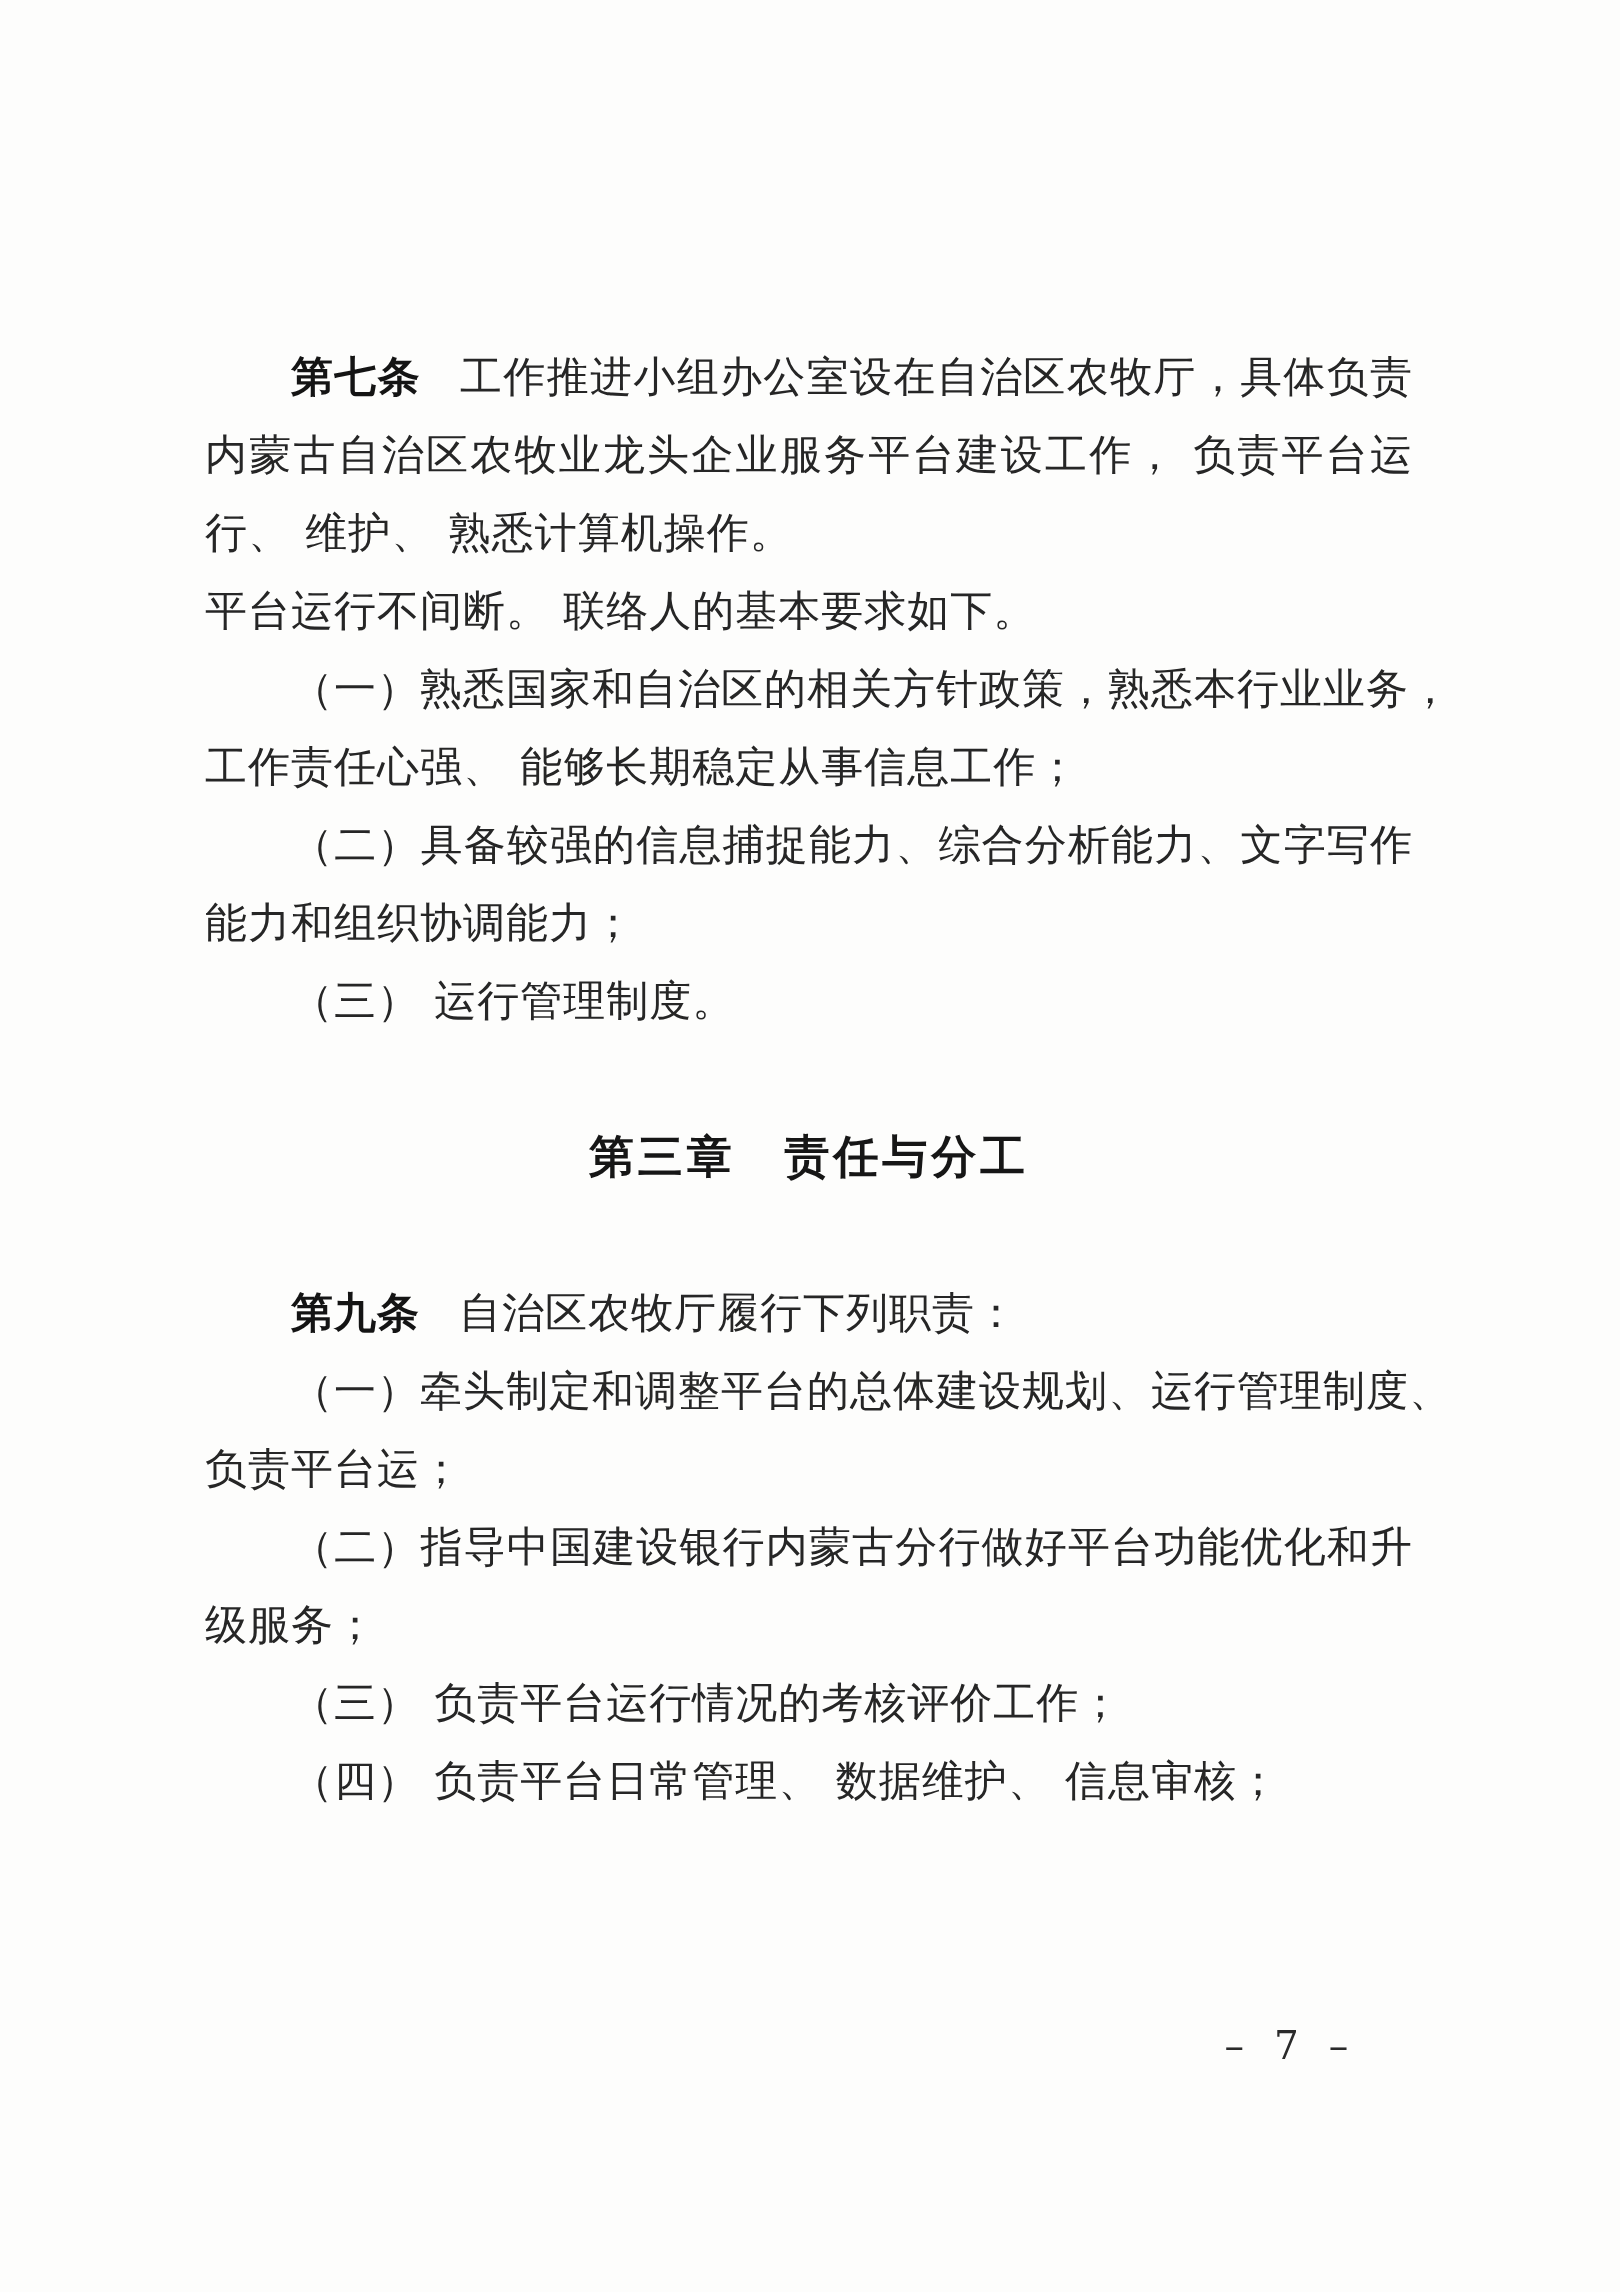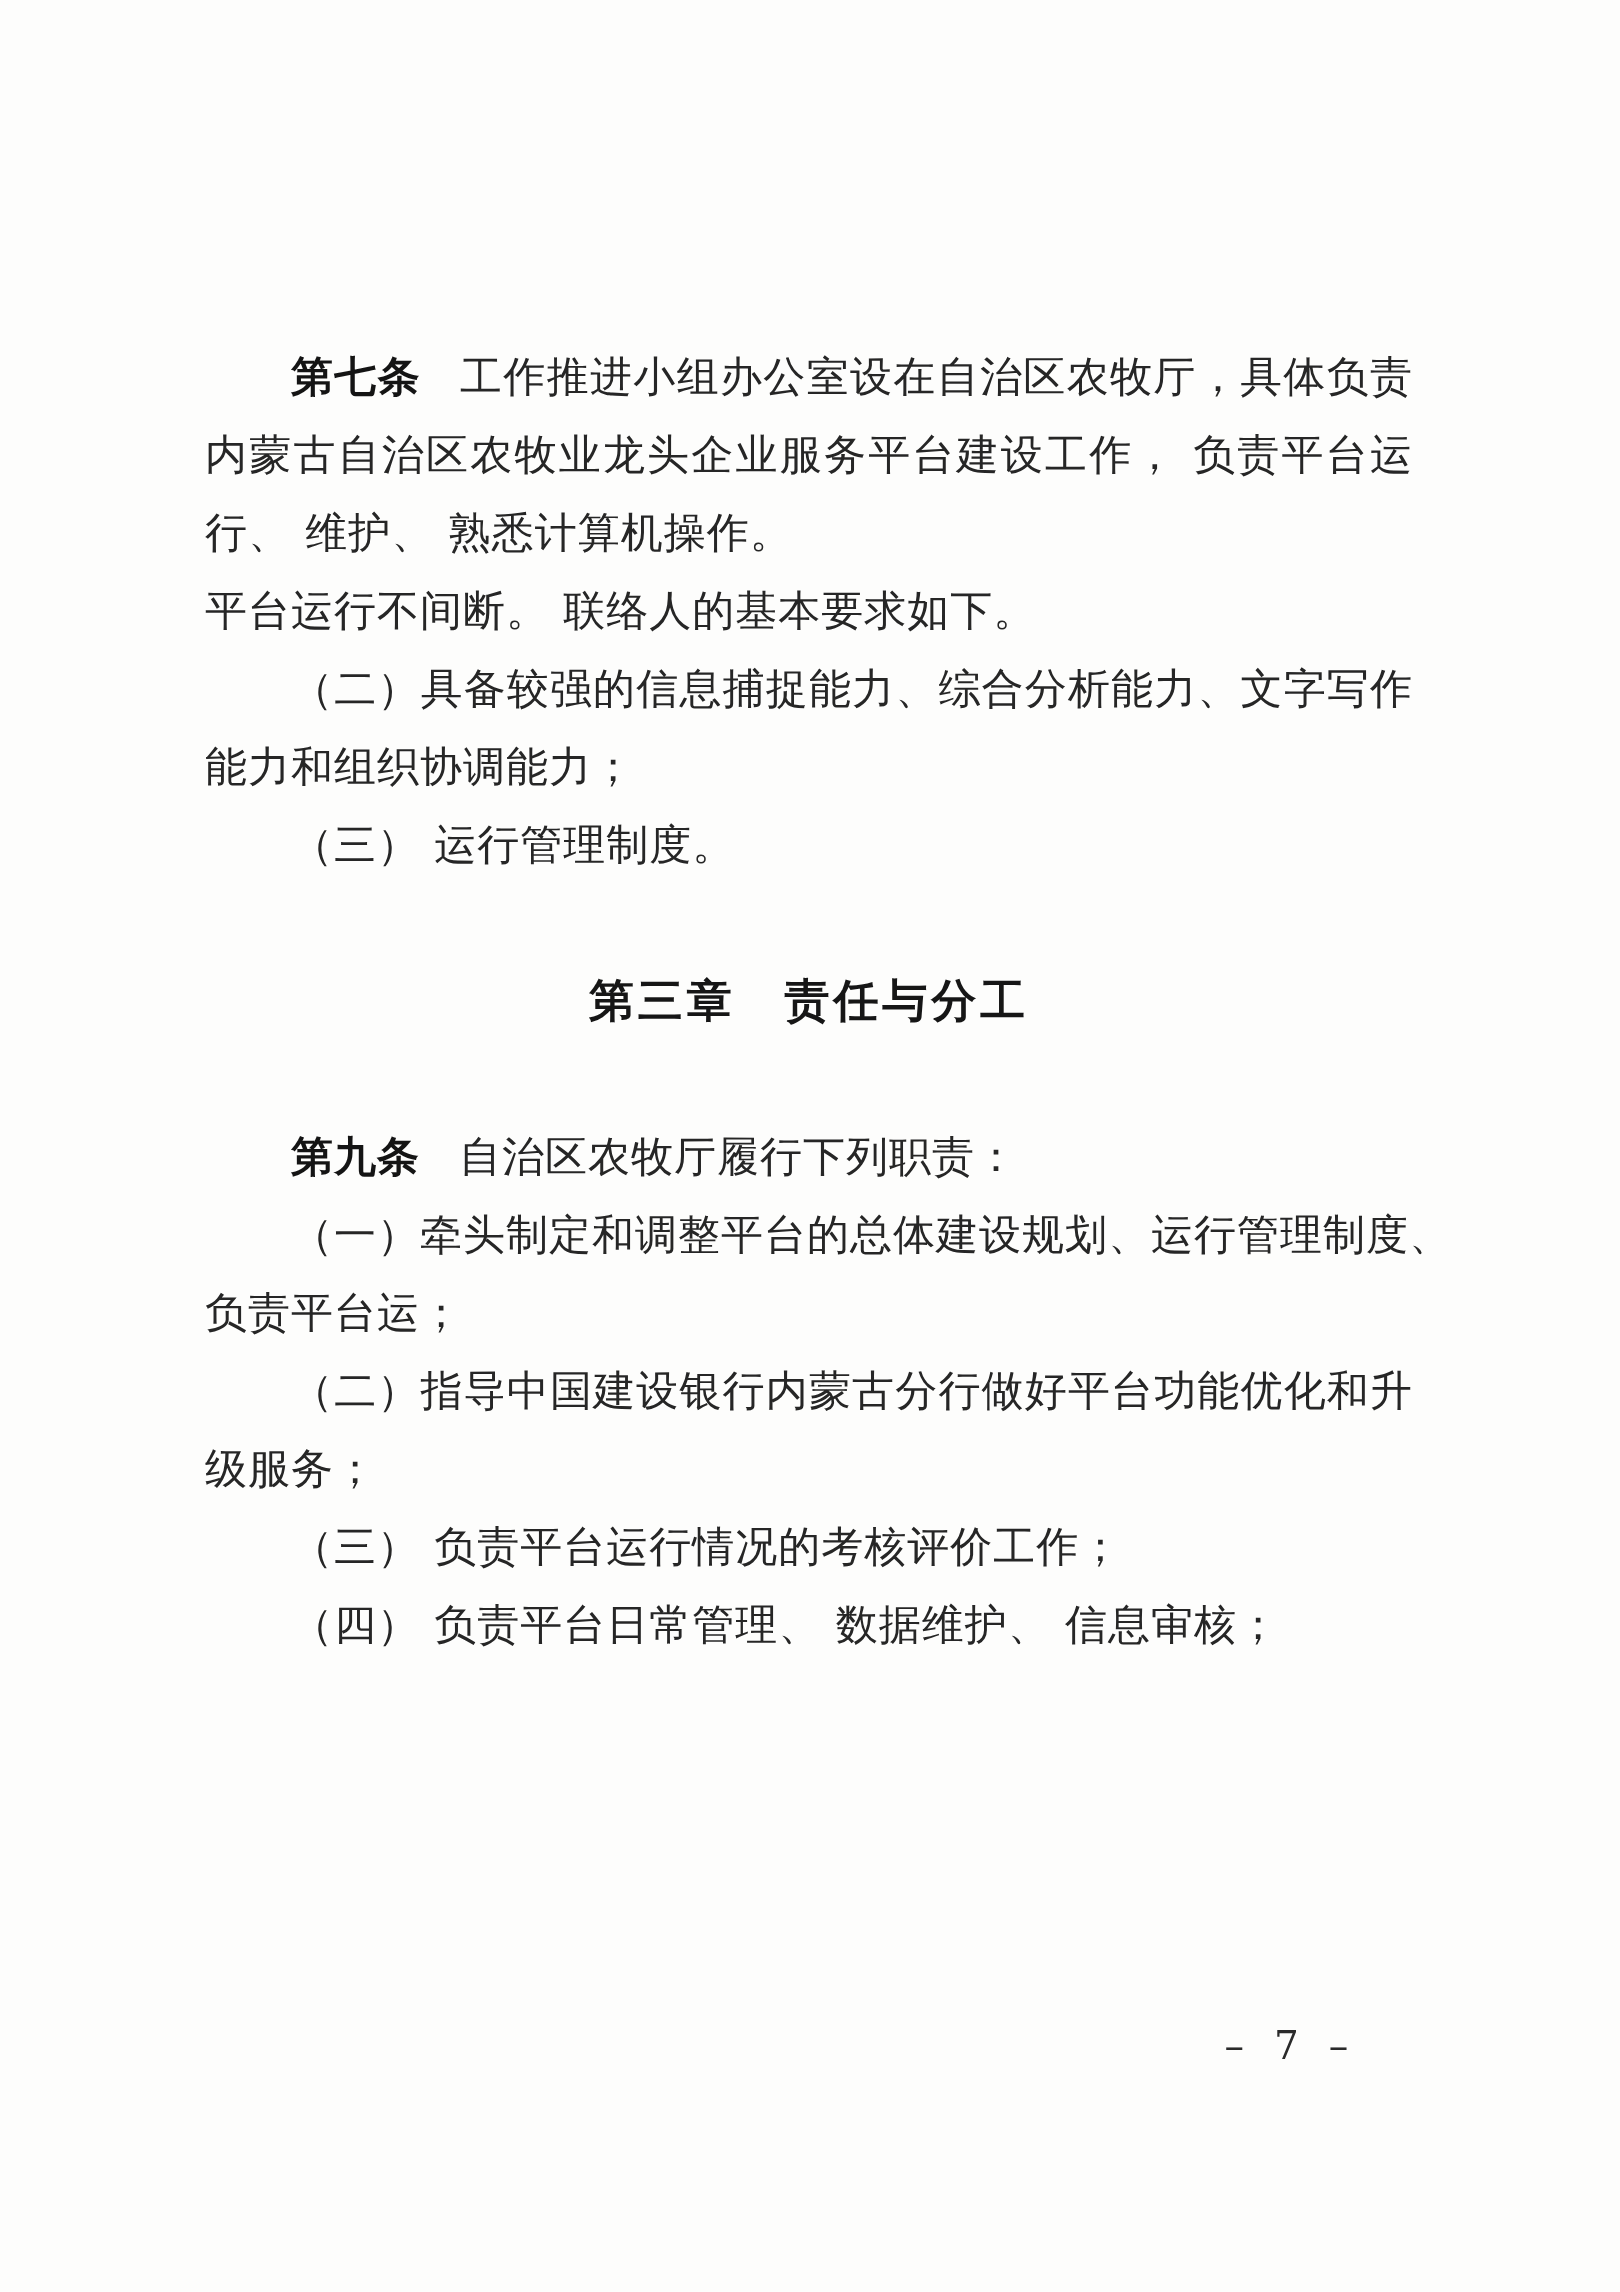--- a/index.html
+++ b/index.html
@@ -59,20 +59,22 @@
 
 <div class="page">
   <div class="body-block">
 
     <div class="line indent full"><span class="article-label">第七条</span><span>工作推进小组办公室设在自治区农牧厅，具体负责</span></div>
     <div class="line full">内蒙古自治区农牧业龙头企业服务平台建设工作， 负责平台运</div>
     <div class="line">行、 维护、 熟悉计算机操作。</div>
 
     <div class="line">平台运行不间断。 联络人的基本要求如下。</div>
 
+    <div class="line indent full">（一）熟悉国家和自治区的相关方针政策，熟悉本行业业务，</div>
+    <div class="line">工作责任心强、 能够长期稳定从事信息工作；</div>
 
     <div class="line indent full">（二）具备较强的信息捕捉能力、综合分析能力、文字写作</div>
     <div class="line">能力和组织协调能力；</div>
 
     <div class="line indent">（三） 运行管理制度。</div>
 
     <div class="spacer"></div>
 
     <div class="chapter">第三章　责任与分工</div>
 

